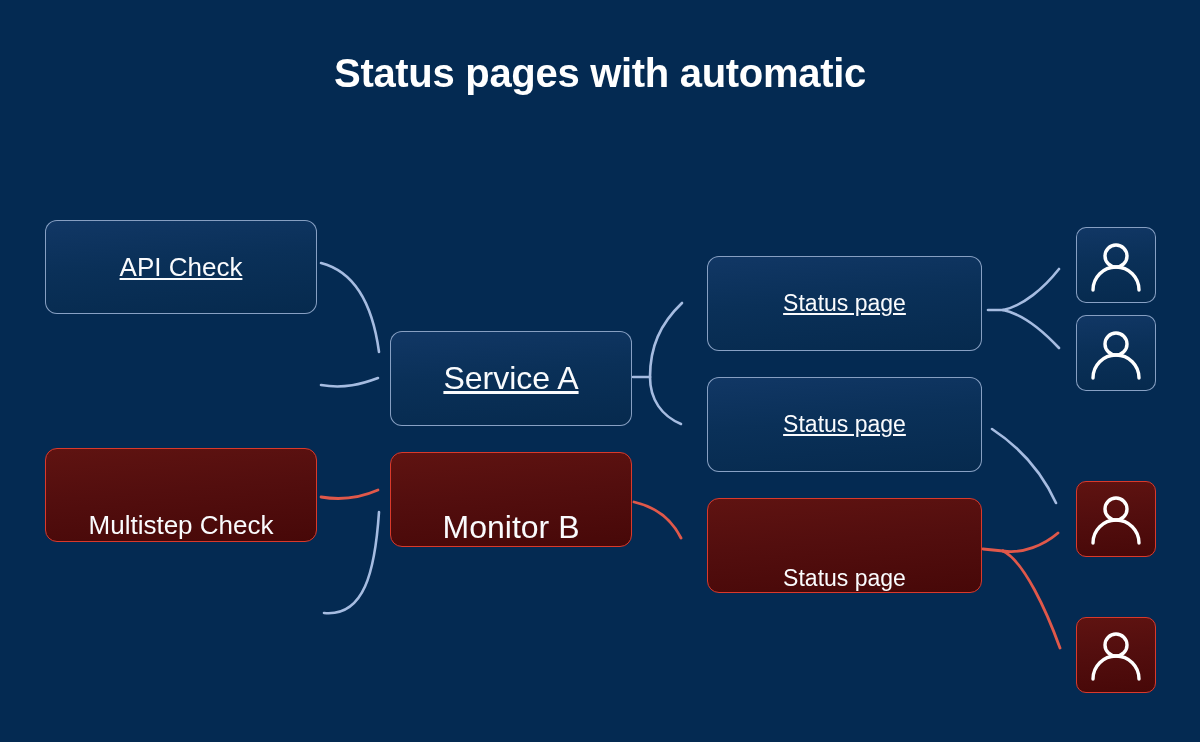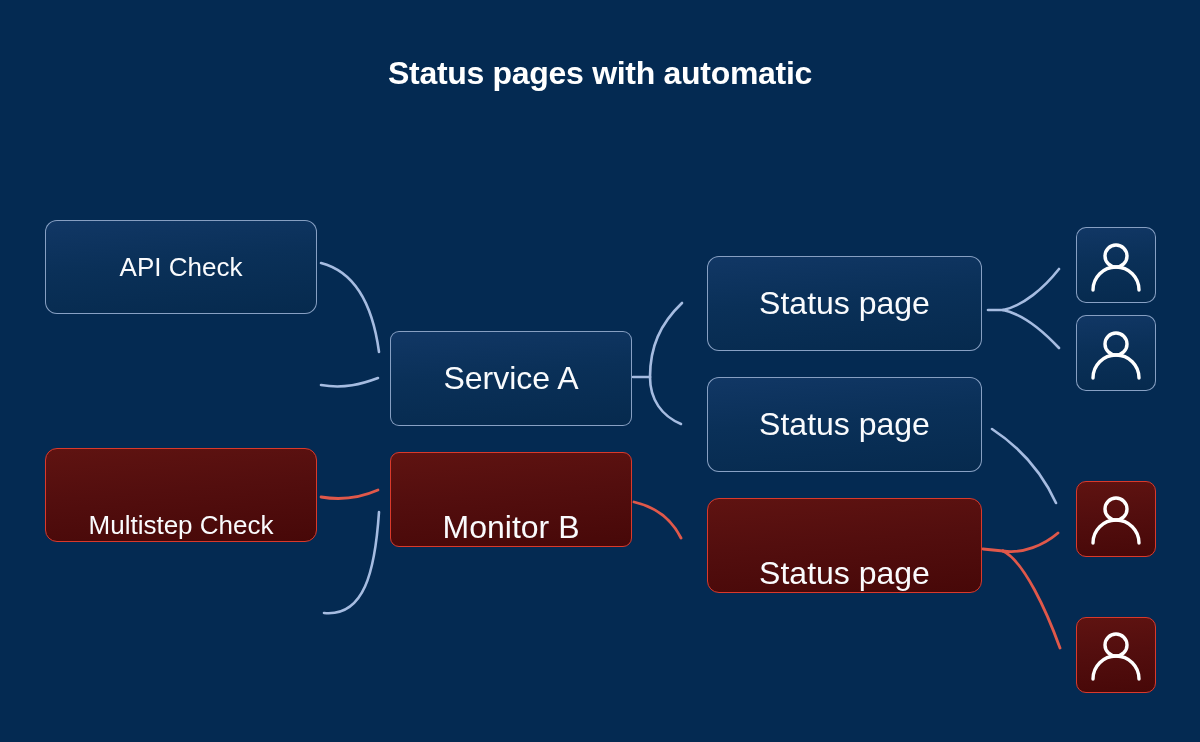--- a/index.html
+++ b/index.html
@@ -5,44 +5,45 @@
   html,body{margin:0;padding:0;}
   body{width:1200px;height:742px;background:#03294F;}
   .canvas{
     position:relative;width:1200px;height:742px;overflow:hidden;
     background:#042A52;
     font-family:"Liberation Sans", sans-serif;
   }
   .title{
     position:absolute;top:44px;left:0;width:100%;
     text-align:center;color:#FFFFFF;
-    font-size:32px;line-height:58px;font-weight:600;letter-spacing:-0.3px;
+    font-size:40px;line-height:58px;font-weight:600;letter-spacing:-0.3px;
   }
   .edges{position:absolute;left:0;top:0;width:1200px;height:742px;}
   .edges path{fill:none;stroke-linecap:round;}
   .edge-blue{stroke:#A6BCE1;stroke-width:2.6px;}
   .edge-red{stroke:#E0584A;stroke-width:2.8px;}
   .node{
     position:absolute;border-radius:12px;
     display:flex;align-items:center;justify-content:center;
     color:#FAFBFD;text-align:center;
     box-sizing:border-box;
   }
   .node-blue{
     background:linear-gradient(175deg,#113765 0%,#0A3058 45%,#062A4E 100%);
     border:1.5px solid rgba(157,180,214,0.85);
+    text-decoration:underline;
   }
   .node-red{
     background:linear-gradient(175deg,#5F1311 0%,#530E0E 45%,#470808 100%);
     border:1.6px solid #DA392B;
     align-items:flex-end;
   }
   .check{left:45px;width:272px;height:94px;font-size:26px;font-weight:500;}
-  .service{left:390px;width:242px;height:95px;font-size:32px;font-weight:500;border-radius:9px;}
-  .statuspage{left:707px;width:275px;height:95px;font-size:32px;font-weight:500;}
+  .service{left:390px;width:242px;height:95px;font-size:32px;font-weight:500;}
+  .statuspage{left:707px;width:275px;height:95px;font-size:23px;font-weight:500;}
   .subscriber{left:1076px;width:80px;height:76px;border-radius:10px;}
   .subscriber svg{display:block;}
 </style>
 </head>
 <body>
 
 <div class="canvas">
 
   <div class="title">
     <span>Status pages with automatic</span><br>

